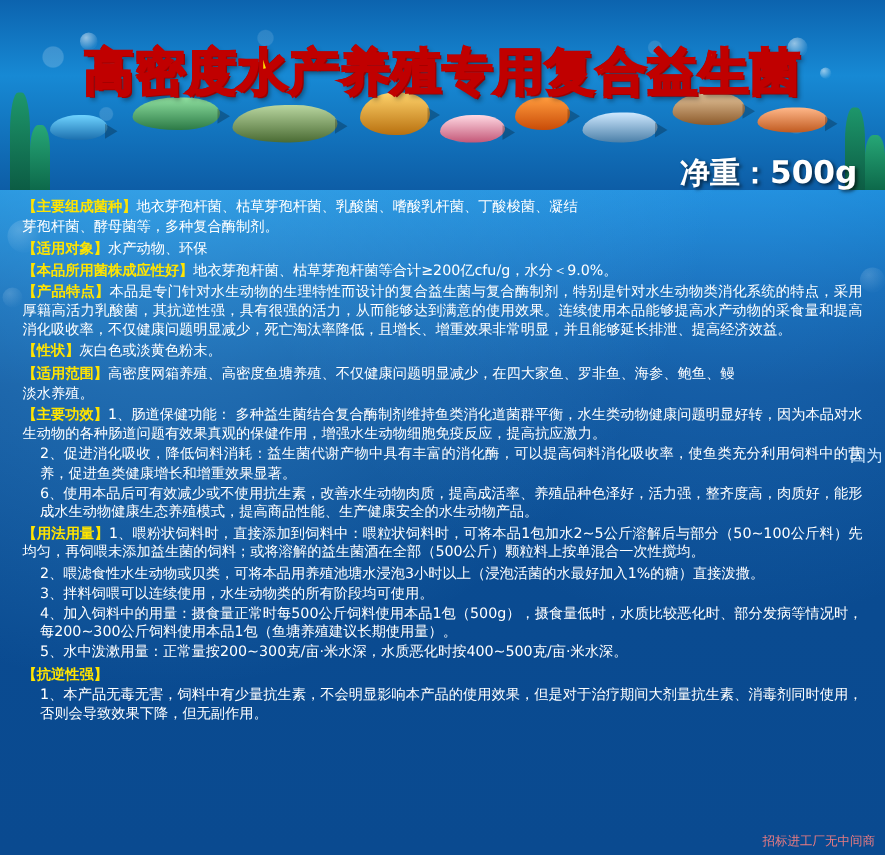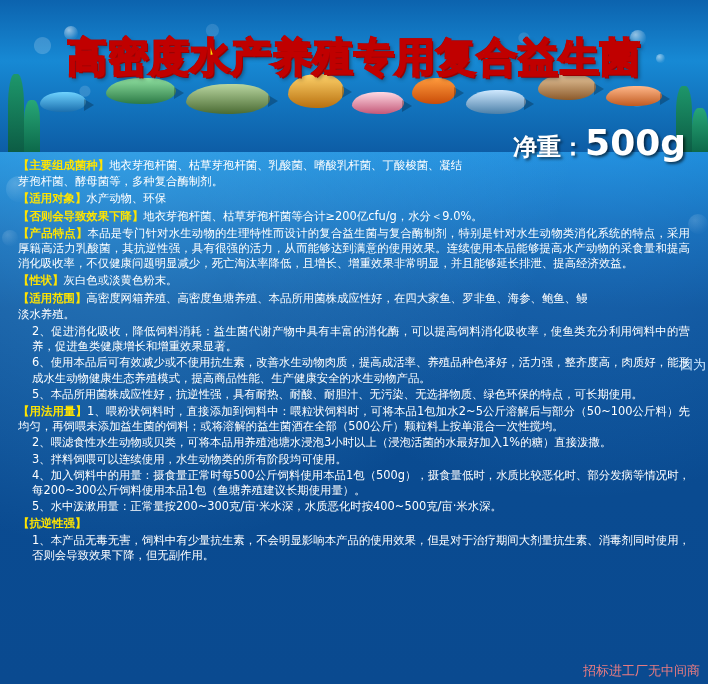--- a/index.html
+++ b/index.html
@@ -48,36 +48,36 @@
       -1px -1px 0 #9b0000,
       3px 3px 4px rgba(0,0,0,.45);
     white-space:nowrap;
   }
   .netweight{
     position:absolute;right:22px;top:122px;
     color:#ffffff;font-weight:bold;font-size:24px;
     text-shadow:2px 2px 3px rgba(0,0,0,.6);
     white-space:nowrap;
   }
-  .netweight .num{font-size:36px;}
+  .netweight .num{font-size:25px;}
 
   
   .panel{
     position:absolute;left:18px;top:158px;width:672px;height:512px;
     color:#ffffff;
     font-size:11.4px;line-height:15.2px;
     text-align:justify;
   }
   .ln{margin:0 0 1px 0;}
   .indent{text-indent:0;padding-left:14px;}
   .blk{margin-bottom:2px;}
   .sec-title{color:#ffe400;font-weight:bold;}
   .watermark{
     position:absolute;right:8px;bottom:4px;
-    color:#ff8080;font-size:13px;opacity:.9;white-space:nowrap;
+    color:#ff8080;font-size:10px;opacity:.9;white-space:nowrap;
   }
   .sidemark{
     position:absolute;right:2px;top:356px;color:#cfe9ff;font-size:13px;
   }
 </style>
 </head>
 <body>
 
 <div class="page">
 
@@ -121,40 +121,40 @@
     <div class="blk">
       <p class="ln"><span class="sec-title">【主要组成菌种】</span><span>地衣芽孢杆菌、枯草芽孢杆菌、乳酸菌、嗜酸乳杆菌、丁酸梭菌、凝结</span></p>
       <p class="ln"><span>芽孢杆菌、酵母菌等，多种复合酶制剂。</span></p>
     </div>
 
     <div class="blk">
       <p class="ln"><span class="sec-title">【适用对象】</span><span>水产动物、环保</span></p>
     </div>
 
     <div class="blk">
-      <p class="ln"><span class="sec-title">【否则会导致效果下降】</span><span>地衣芽孢杆菌、枯草芽孢杆菌等合计≥200亿cfu/g，水分＜9.0%。</span></p>
+      <p class="ln"><span class="sec-title">【本品所用菌株成应性好】</span><span>地衣芽孢杆菌、枯草芽孢杆菌等合计≥200亿cfu/g，水分＜9.0%。</span></p>
     </div>
 
     <div class="blk">
       <p class="ln"><span class="sec-title">【产品特点】</span><span>本品是专门针对水生动物的生理特性而设计的复合益生菌与复合酶制剂，特别是针对水生动物类消化系统的特点，采用厚籍高活力乳酸菌，其抗逆性强，具有很强的活力，从而能够达到满意的使用效果。连续使用本品能够提高水产动物的采食量和提高消化吸收率，不仅健康问题明显减少，死亡淘汰率降低，且增长、增重效果非常明显，并且能够延长排泄、提高经济效益。</span></p>
     </div>
 
     <div class="blk">
       <p class="ln"><span class="sec-title">【性状】</span><span>灰白色或淡黄色粉末。</span></p>
     </div>
 
     <div class="blk">
-      <p class="ln"><span class="sec-title">【适用范围】</span><span>高密度网箱养殖、高密度鱼塘养殖、本品所用菌株成应性好，在四大家鱼、罗非鱼、海参、鲍鱼、鳗</span></p>
+      <p class="ln"><span class="sec-title">【适用范围】</span><span>高密度网箱养殖、高密度鱼塘养殖、不仅健康问题明显减少，在四大家鱼、罗非鱼、海参、鲍鱼、鳗</span></p>
       <p class="ln"><span>淡水养殖。</span></p>
     </div>
 
     <div class="blk">
+      <p class="ln"><span class="sec-title">【主要功效】</span><span>1、肠道保健功能：  多种益生菌结合复合酶制剂维持鱼类消化道菌群平衡，水生类动物健康问题明显好转，因为本品对水生动物的各种肠道问题有效果真观的保健作用，增强水生动物细胞免疫反应，提高抗应激力。</span></p>
       <p class="ln indent"><span>2、促进消化吸收，降低饲料消耗：益生菌代谢产物中具有丰富的消化酶，可以提高饲料消化吸收率，使鱼类充分利用饲料中的营养，促进鱼类健康增长和增重效果显著。</span></p>
       <p class="ln indent"><span>6、使用本品后可有效减少或不使用抗生素，改善水生动物肉质，提高成活率、养殖品种色泽好，活力强，整齐度高，肉质好，能形成水生动物健康生态养殖模式，提高商品性能、生产健康安全的水生动物产品。</span></p>
-      <p class="ln indent"><span>5、本品所用菌株成应性好，抗逆性强，具有耐热、耐酸、耐胆汁、无污染、无选择物质、绿色环保的特点，可长期使用。</span></p>
     </div>
 
     <div class="blk">
       <p class="ln"><span class="sec-title">【用法用量】</span><span>1、喂粉状饲料时，直接添加到饲料中：喂粒状饲料时，可将本品1包加水2~5公斤溶解后与部分（50~100公斤料）先均匀，再饲喂未添加益生菌的饲料；或将溶解的益生菌酒在全部（500公斤）颗粒料上按单混合一次性搅均。</span></p>
       <p class="ln indent"><span>2、喂滤食性水生动物或贝类，可将本品用养殖池塘水浸泡3小时以上（浸泡活菌的水最好加入1%的糖）直接泼撒。</span></p>
       <p class="ln indent"><span>3、拌料饲喂可以连续使用，水生动物类的所有阶段均可使用。</span></p>
       <p class="ln indent"><span>4、加入饲料中的用量：摄食量正常时每500公斤饲料使用本品1包（500g），摄食量低时，水质比较恶化时、部分发病等情况时，每200~300公斤饲料使用本品1包（鱼塘养殖建议长期使用量）。</span></p>
       <p class="ln indent"><span>5、水中泼漱用量：正常量按200~300克/亩·米水深，水质恶化时按400~500克/亩·米水深。</span></p>
     </div>
 

